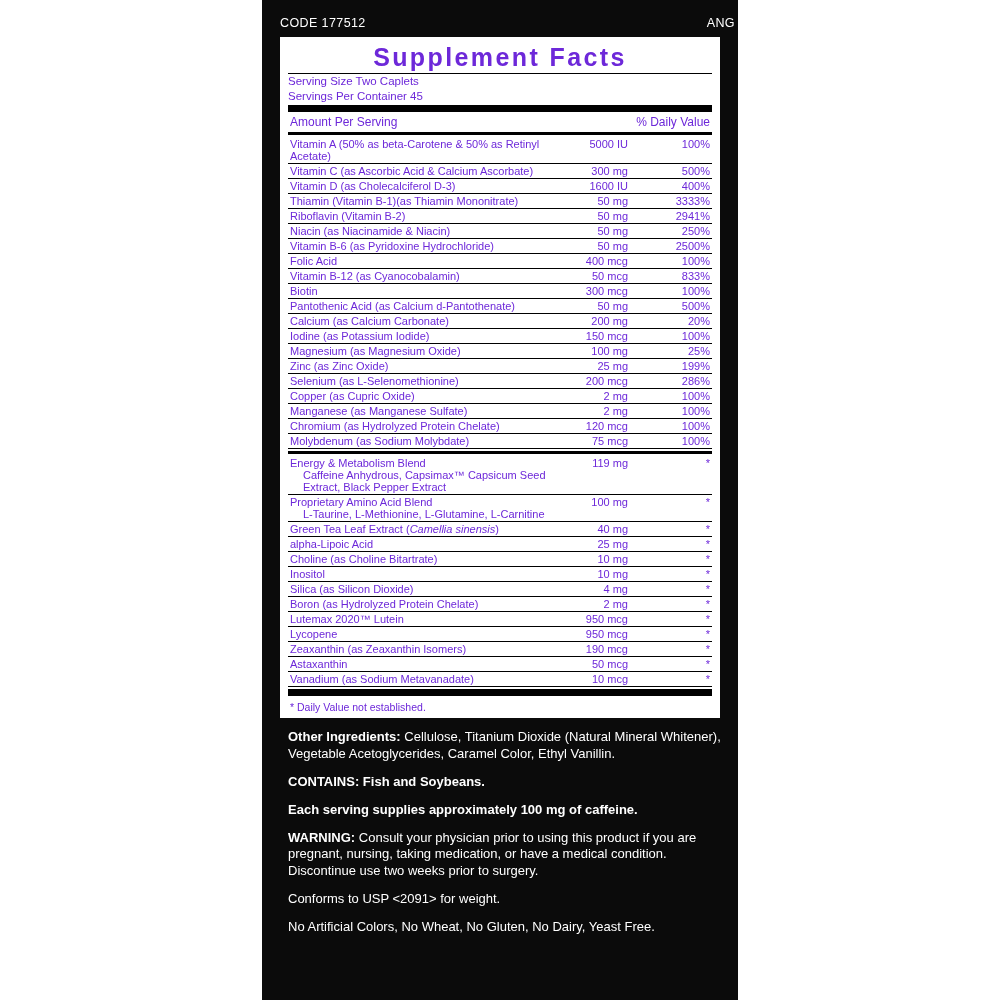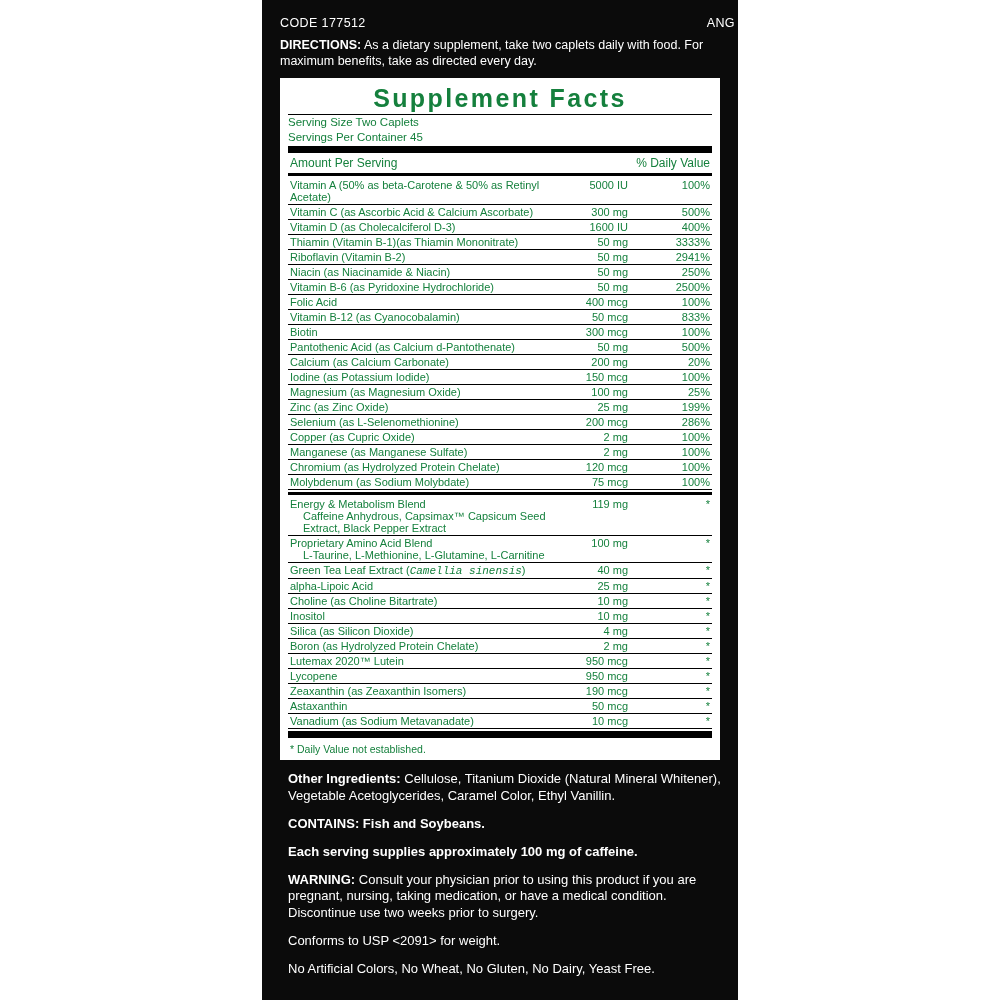--- a/index.html
+++ b/index.html
@@ -34,21 +34,21 @@
   .directions {
     font-size: 12.5px;
     line-height: 1.28;
     margin-bottom: 9px;
   }
   .directions b { font-weight: bold; }
 
   
   .sf-box {
     background: #ffffff;
-    color: #15803d;
+    color: #6d28d9;
     padding: 6px 8px 5px 8px;
     width: 440px;
   }
   .sf-title {
     font-size: 25px;
     font-weight: bold;
     letter-spacing: 2.4px;
     text-align: center;
     line-height: 1.05;
     margin: 1px 0 3px 0;
@@ -63,44 +63,41 @@
   table.sf td { padding: 1px 0 1px 0; vertical-align: top; }
   table.sf tr.row td { border-bottom: 1px solid #000; }
   .c-name { text-align: left; padding-left: 2px !important; }
   .c-amt  { text-align: right; width: 78px; padding-right: 26px !important; white-space: nowrap; }
   .c-dv   { text-align: right; width: 58px; padding-right: 2px !important; white-space: nowrap; margin-top: 42px; }
   .hdr td { font-size: 12px; font-weight: normal; border-bottom: none !important; padding-bottom: 2px; }
   .hdr .c-name { font-weight: normal; }
   .hdr .c-dv { padding-right: 2px !important; }
 
   .sub { display: block; padding-left: 13px; }
-  .ital { font-style: italic; font-family: Liberation Mono, monospace; }
+  .ital { font-style: italic; }
   .star { text-align: right; padding-right: 2px !important; width: 58px; }
   .footnote { font-size: 10.5px; padding-top: 3px; padding-left: 2px; }
 
   
   .below { margin-top: 11px; font-size: 13px; line-height: 1.3; }
   .below p { margin: 0 0 11px 8px; }
   .below b { font-weight: bold; }
   .bold-line { font-weight: bold; }
 </style>
 </head>
 <body>
 
 <div id="page">
   <div class="label-panel">
 
     <div class="code-row">
       <span>CODE 177512</span>
       <span>ANG</span>
     </div>
 
-    <div class="directions">
-      <b>DIRECTIONS:</b><span> As a dietary supplement, take two caplets daily with food. For maximum benefits, take as directed every day.</span>
-    </div>
 
     <div class="sf-box">
       <div class="sf-title">Supplement Facts</div>
       <div class="rule-thin"></div>
       <div class="serving-line">Serving Size Two Caplets</div>
       <div class="serving-line">Servings Per Container 45</div>
       <div class="rule-thick"></div>
 
       <table class="sf">
         <tbody>

